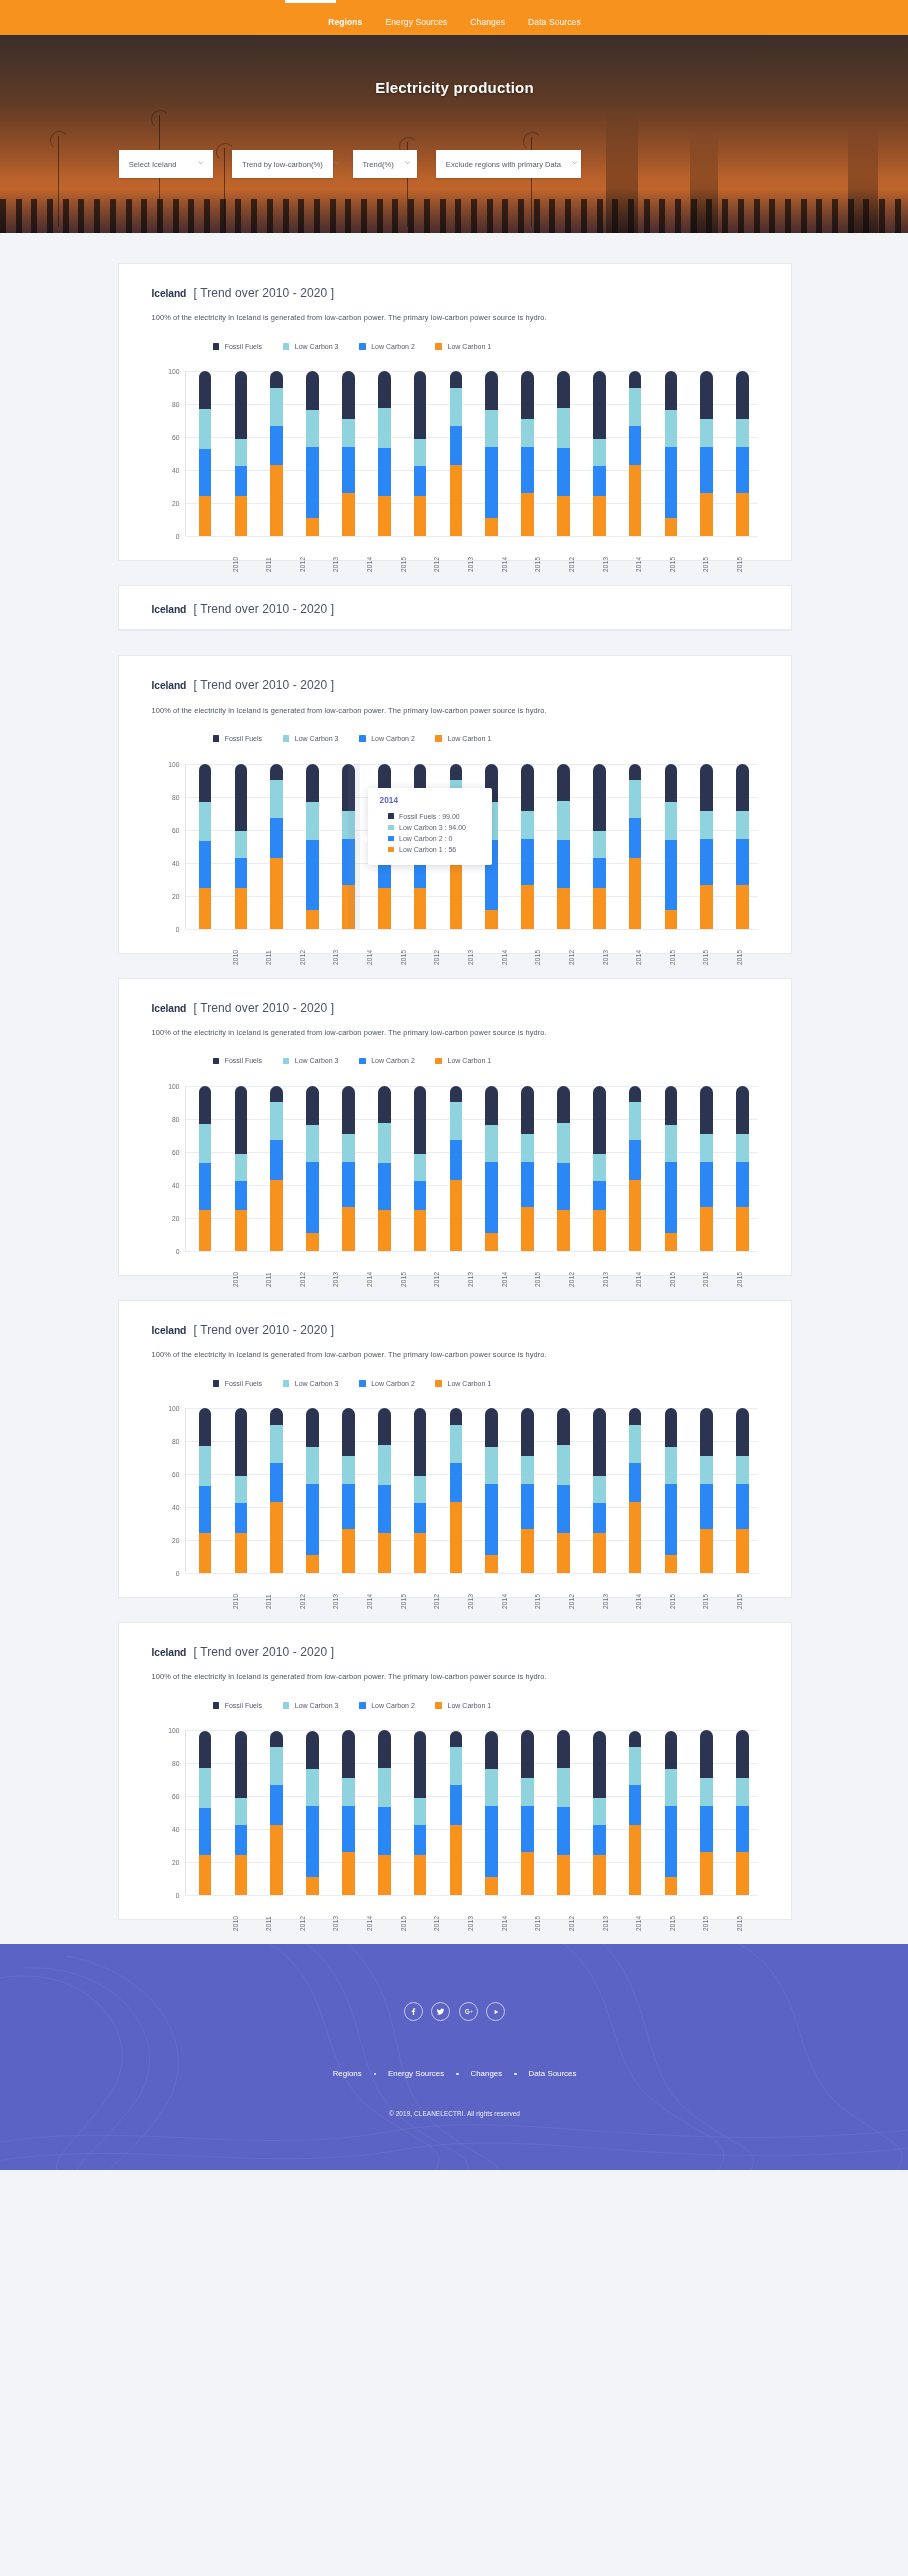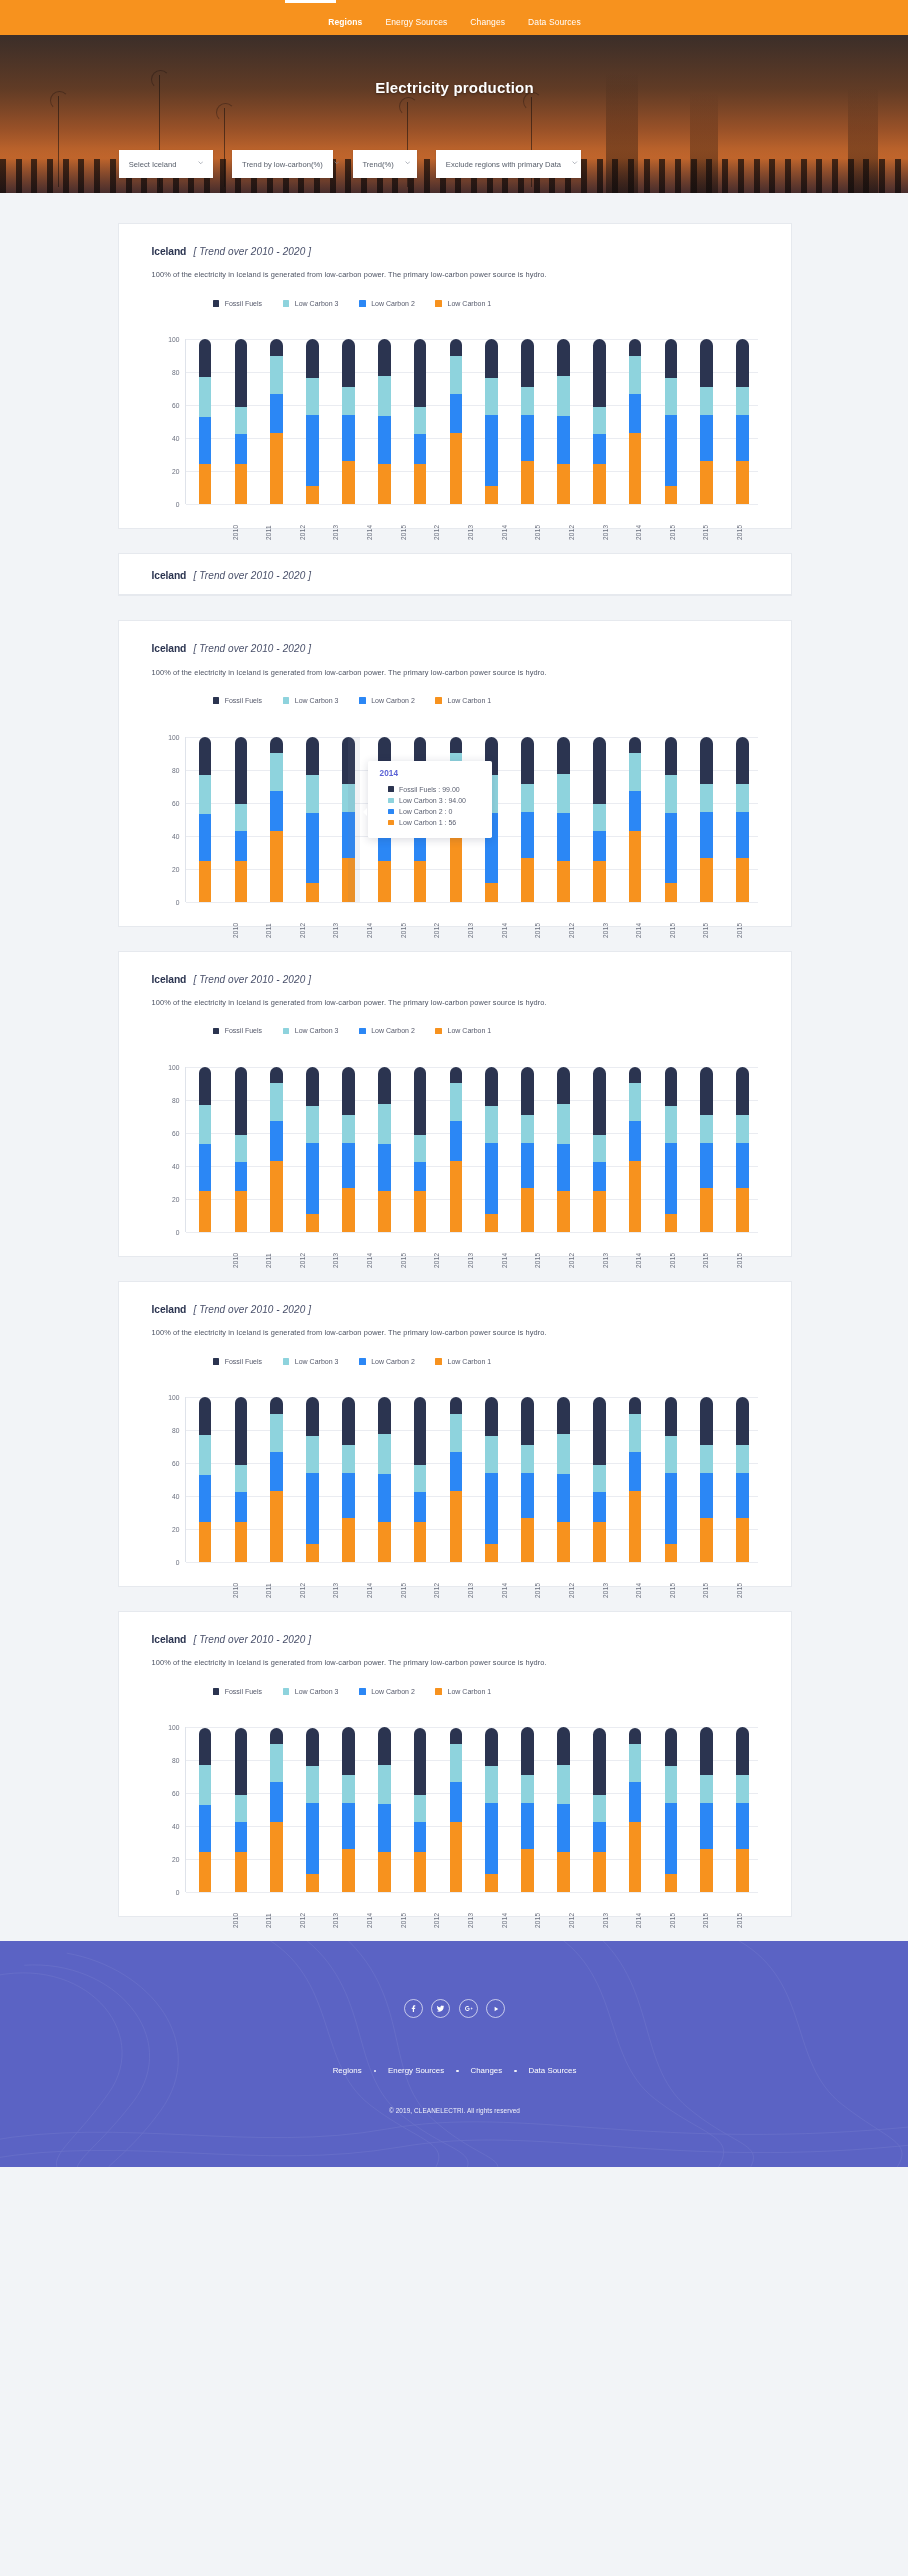--- a/index.html
+++ b/index.html
@@ -36,21 +36,21 @@
     font-size: 8.5px;
     letter-spacing: 0.1px;
     cursor: pointer;
     white-space: nowrap;
   }
   .nav-link.active { font-weight: bold; }
 
   
   .hero {
     position: relative;
-    height: 158px;
+    height: 198px;
     overflow: hidden;
     background:
       linear-gradient(to bottom,
         rgba(58,45,40,0.92) 0%,
         rgba(93,57,36,0.88) 34%,
         rgba(150,78,38,0.86) 60%,
         rgba(196,100,42,0.8) 78%,
         rgba(72,45,45,0.95) 100%),
       linear-gradient(to bottom, #4a3a32 0%, #8a5230 45%, #d07a36 72%, #3a2b28 100%);
   }
@@ -127,21 +127,21 @@
   }
   .card-header { padding: 22px 33px 0 33px; }
   .card-header.compact { padding: 15.7px 33px 13.3px 33px; border-bottom: 0.6px solid #e6e9ee; }
   .card-title-row { display: flex; align-items: baseline; gap: 7.3px; }
   .card-title {
     font-size: 10.3px;
     font-weight: bold;
     color: #2b3450;
     letter-spacing: -0.1px;
   }
-  .card-subtitle { font-size: 10px; color: #49506a; letter-spacing: 0.1px; font-style: italic; }
+  .card-subtitle { font-size: 12px; color: #49506a; letter-spacing: 0.1px; }
   .card-desc {
     margin-top: 13.3px;
     font-size: 7.4px;
     color: #4c5262;
     letter-spacing: 0.1px;
   }
 
   
   .chart-wrap { position: relative; padding: 12px 33px 24px 33px; }
   .legend {
@@ -151,21 +151,21 @@
     padding-left: 61px;
     height: 24px;
   }
   .legend-item { display: flex; align-items: center; gap: 5.5px; }
   .legend-swatch { width: 6.7px; height: 6.7px; border-radius: 0.6px; flex: none; }
   .legend-label { font-size: 7px; color: #55596b; white-space: nowrap; }
 
   .plot {
     position: relative;
     height: 165px;
-    margin-top: 24px;
+    margin-top: 13px;
     margin-left: 33px;
     border-left: 0.6px solid #dfe3ea;
   }
   .gridline {
     position: absolute;
     left: 0; right: 0;
     height: 0.6px;
     background: #eaecf1;
   }
   .ytick {

